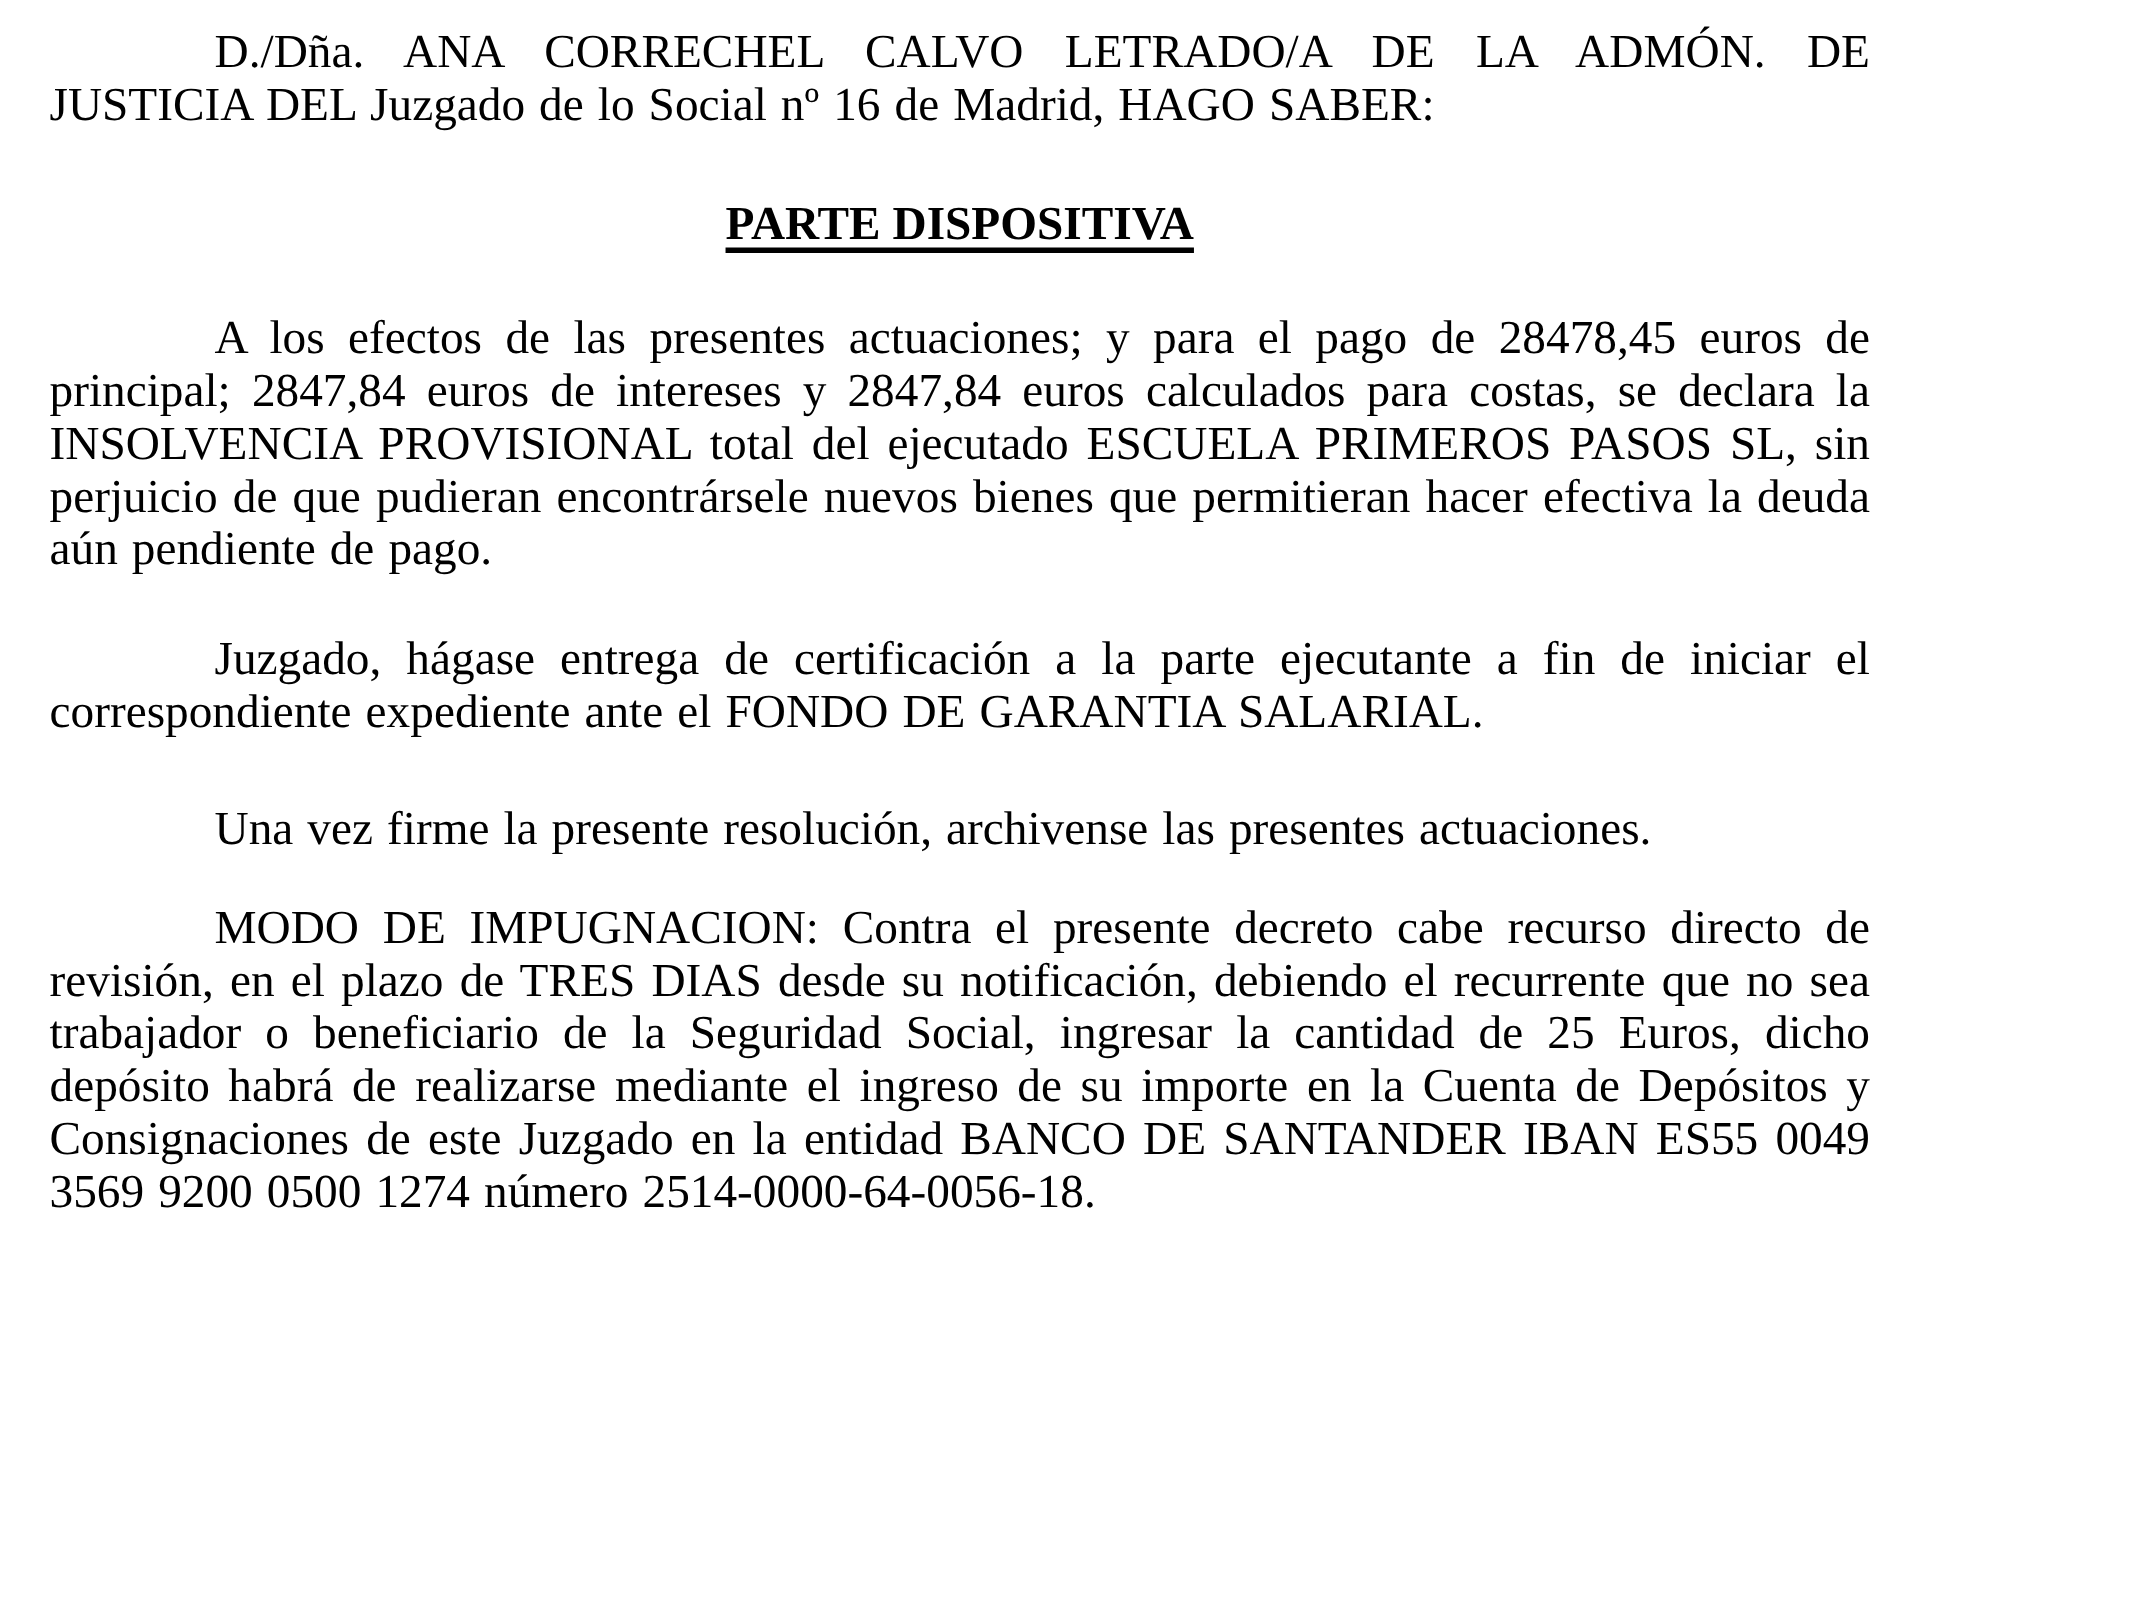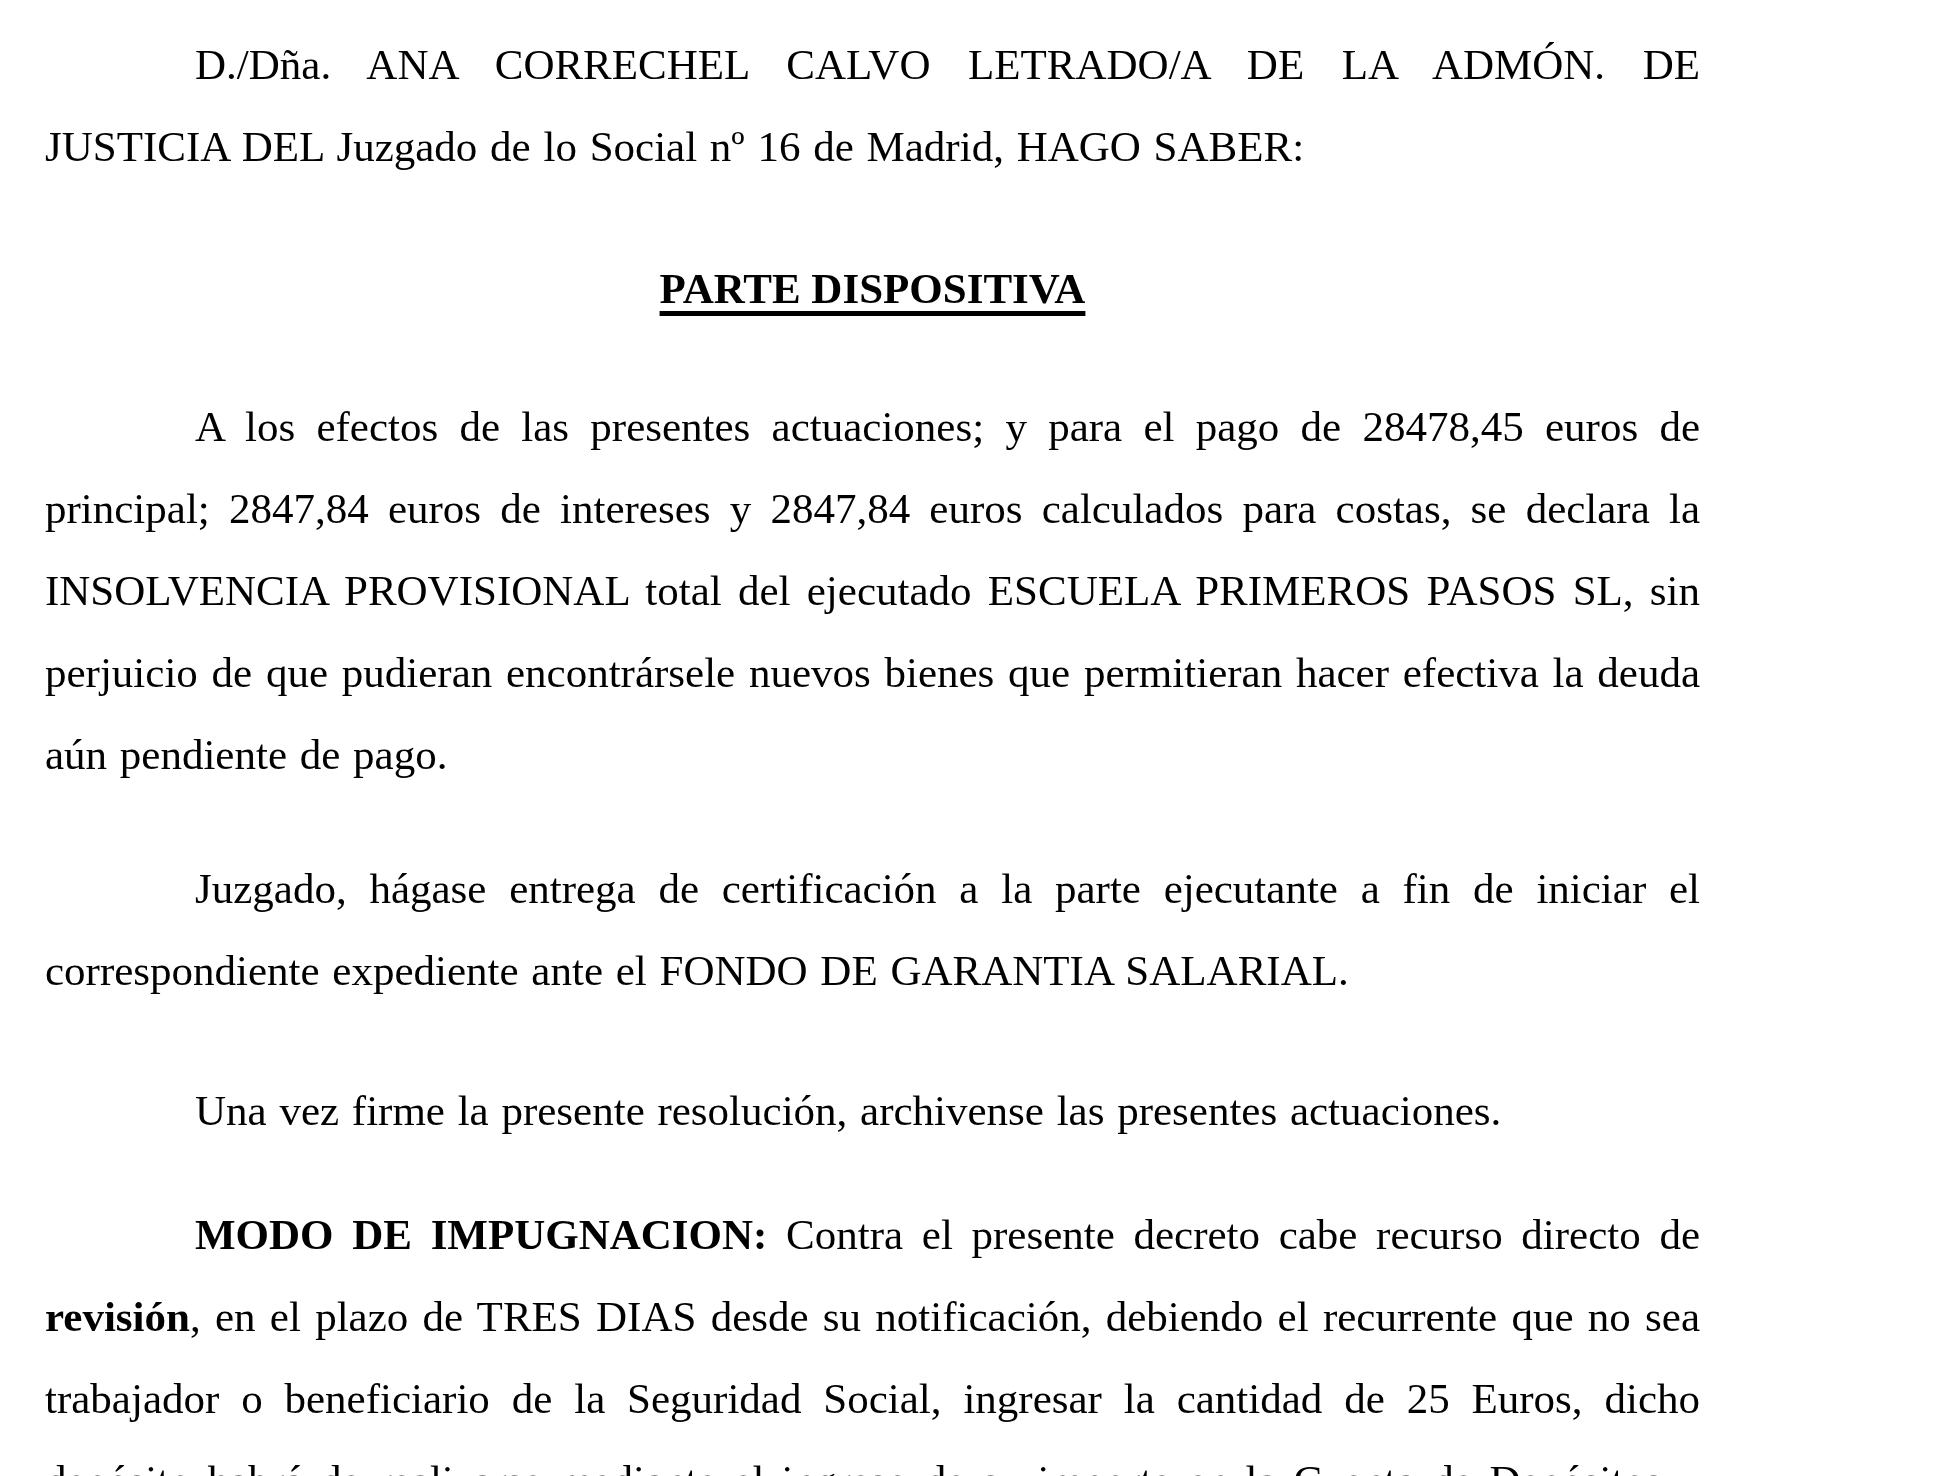--- a/index.html
+++ b/index.html
@@ -10,21 +10,21 @@
   }
   .page {
     position: relative;
     width: 1744px;
     height: 1476px;
     box-sizing: border-box;
     background: #ffffff;
     color: #000000;
     font-family: "Liberation Serif", "DejaVu Serif", serif;
     font-size: 43px;
-    line-height: 82px;
+    line-height: 48px;
     padding: 24px 44px 0 45px;
     text-align: justify;
     overflow: hidden;
   }
   .para {
     margin: 0;
     text-indent: 150px;
     word-spacing: 2px;
   }
   .para.no-gap { margin-bottom: 0; }
@@ -36,21 +36,21 @@
     text-align: center;
     text-indent: 0;
     font-weight: bold;
     font-size: 43px;
   }
   .section-heading .heading-text {
     text-decoration: underline;
     text-decoration-thickness: 5px;
     text-underline-offset: 8px;
   }
-  .bold { font-weight: bold; }
+  .bold { font-weight: normal; }
 </style>
 </head>
 <body>
 
 <div class="page">
 
   <p class="para no-gap">D./Dña. ANA CORRECHEL CALVO  LETRADO/A DE LA ADMÓN. DE JUSTICIA DEL Juzgado de lo Social nº 16 de Madrid, HAGO SABER:</p>
 
 
   <h1 class="section-heading">

